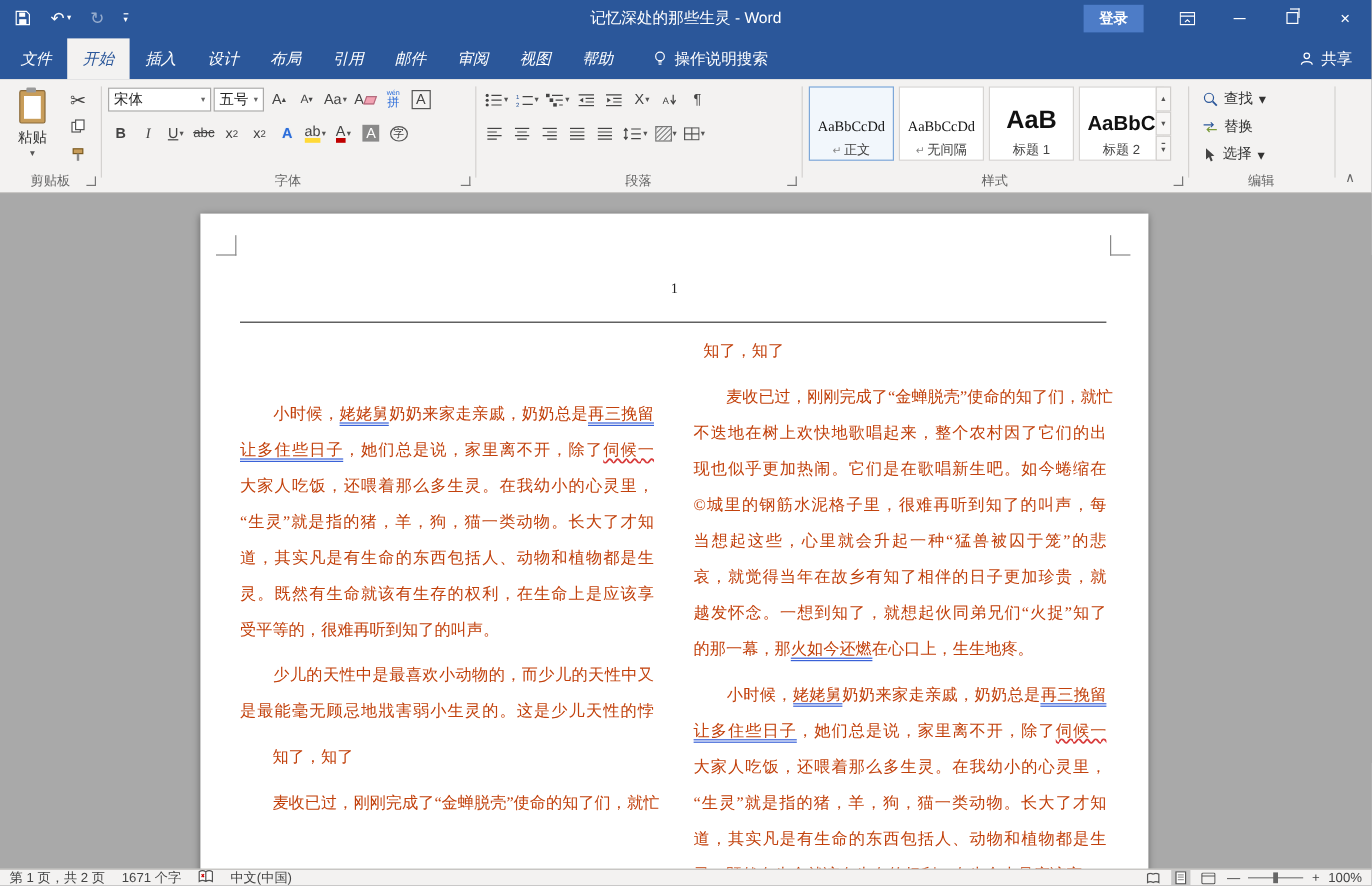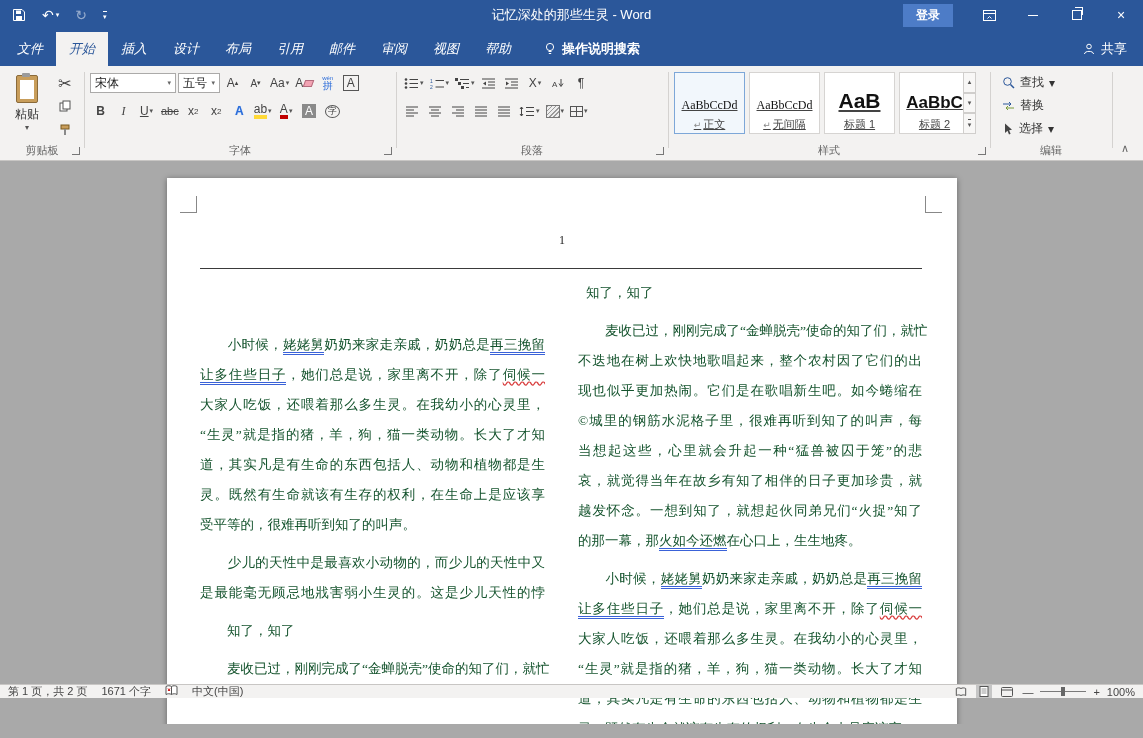--- a/index.html
+++ b/index.html
@@ -16,21 +16,21 @@
   .signin{background:#4d7cc7;color:#fff;font-size:12px;padding:3px 13px;margin-right:14px;font-weight:bold;}
   .wbtn{width:44px;height:30px;display:flex;align-items:center;justify-content:center;font-size:14px;}
   .minline{display:inline-block;width:10px;height:1px;background:#fff;}
   .rest{display:inline-block;width:8px;height:8px;border:1px solid #fff;position:relative;}
   .rest::before{content:"";position:absolute;left:2px;top:-4px;width:7px;height:7px;border-top:1px solid #fff;border-right:1px solid #fff;}
   
   .tabbar{position:absolute;left:0;top:30px;width:1143px;height:36px;background:#2b579a;display:flex;align-items:flex-end;color:#fff;}
   .tablist{display:flex;align-items:flex-end;margin-left:4px;font-style:italic;}
   .tab{padding:8px 13px;font-size:13px;white-space:nowrap;}
   .tab.active{background:#f3f2f1;color:#2b579a;}
-  .tellme{display:flex;align-items:center;gap:6px;font-size:13px;padding:8px 10px;margin-left:10px;font-weight:bold;}
+  .tellme{display:flex;align-items:center;gap:6px;font-size:13px;padding:8px 10px;margin-left:10px;}
   .share{margin-left:auto;display:flex;align-items:center;g­ap:6px;gap:6px;font-size:13px;padding:8px 16px;}
   
   .ribbon{position:absolute;left:0;top:66px;width:1143px;height:95px;background:#f3f2f1;border-bottom:1px solid #c8c6c4;box-sizing:border-box;color:#444;}
   .gdiv{position:absolute;top:6px;height:76px;width:1px;background:#d4d2d0;}
   .group{position:absolute;top:0;height:94px;}
   .glabel{position:absolute;bottom:2px;left:0;right:0;text-align:center;font-size:11px;color:#666;}
   .launcher{position:absolute;right:4px;bottom:5px;width:7px;height:7px;border-right:1px solid #777;border-bottom:1px solid #777;}
   
   .pastebtn{position:absolute;left:6px;top:6px;width:42px;height:74px;text-align:center;font-size:12px;color:#333;}
   .clip-ic{position:relative;width:20px;height:26px;background:#c89d5a;border:1px solid #8a6a3a;border-radius:2px;margin:3px auto 3px;}
@@ -53,21 +53,21 @@
   .cborder{border:1px solid #555;padding:0 3px;}
   .eraser{display:inline-block;width:7px;height:5px;background:#f2a3b3;border:1px solid #b36b7d;transform:skewX(-20deg);margin-left:1px;}
   .pin{display:inline-flex;flex-direction:column;align-items:center;line-height:1;}
   .wen{font-size:6px;color:#2b6cd9;} .pzh{font-size:10px;color:#2b6cd9;}
   .frow{position:absolute;left:6px;display:flex;align-items:center;gap:2px;}
   .r1{top:7px;} .r2{top:35px;}
   .combo{display:flex;align-items:center;height:20px;background:#fff;border:1px solid #abaaa9;font-size:12px;padding:0 4px;box-sizing:border-box;color:#222;}
   .combo .dd{margin-left:auto;font-size:7px;color:#666;padding-left:4px;}
   .shadeic{width:12px;height:11px;border:1px solid #777;background:repeating-linear-gradient(135deg,#9a9a9a 0 1px,#eee 1px 3px);}
   
-  .gallery{position:absolute;left:6px;top:6px;display:flex;gap:4px;text-decoration:underline;}
+  .gallery{position:absolute;left:6px;top:6px;display:flex;gap:4px;}
   .scard{width:71px;height:62px;background:#fff;border:1px solid #d6d4d2;text-align:center;box-sizing:border-box;}
   .scard.sel{border-color:#7da7d8;background:#f2f7fc;}
   .sprev{height:40px;display:flex;align-items:flex-end;justify-content:center;padding-bottom:2px;color:#111;}
   .sprev.body{font-size:12px;font-family:"Liberation Serif",serif;}
   .sprev.h1{font-size:21px;font-weight:600;}
   .sprev.h2{font-size:17px;font-weight:600;}
   .sname{font-size:11px;color:#444;margin-top:2px;}
   .smark{font-size:9px;color:#888;margin-right:2px;}
   .gscroll{position:absolute;right:14px;top:6px;width:13px;height:62px;display:flex;flex-direction:column;}
   .gsbtn{flex:1;border:1px solid #d0cecc;background:#f8f7f6;font-size:7px;display:flex;align-items:center;justify-content:center;color:#555;}
@@ -81,27 +81,27 @@
   .pagenum{position:absolute;top:55px;left:0;right:0;text-align:center;font-size:12px;color:#222;font-family:"Liberation Serif",serif;}
   .cropmark{position:absolute;width:16px;height:16px;}
   .cm-tl{left:13px;top:18px;border-right:1px solid #888;border-bottom:1px solid #888;}
   .cm-tr{left:758px;top:18px;border-left:1px solid #888;border-bottom:1px solid #888;}
   .header-rule{position:absolute;top:90px;left:33px;width:722px;border-top:1px solid #3a3a3a;}
   .col{position:absolute;}
   .col-left{left:33px;top:152px;width:345px;}
   .col-right{left:411px;top:100px;width:344px;}
   .para{margin-bottom:8px;}
   .para.heading{margin-left:8px;}
-  .line{height:30px;line-height:30px;font-size:13.5px;color:#14532d;white-space:nowrap;
+  .line{height:30px;line-height:30px;font-size:13.5px;color:#c2410c;white-space:nowrap;
         font-family:"Liberation Serif","DejaVu Serif",serif;text-align:justify;text-align-last:justify;}
   .line.last{text-align-last:left;}
   .gm{border-bottom:3px double #3a62d8;font-family:Liberation Serif, serif;}
   .sp{text-decoration-line:underline;text-decoration-style:wavy;text-decoration-color:#d83b3b;text-underline-offset:2px;}
   
-  .statusbar{position:absolute;left:0;top:684px;width:1143px;height:14px;background:#f3f2f1;border-top:1px solid #c8c6c4;box-sizing:border-box;display:flex;align-items:center;font-size:11px;color:#444;}
+  .statusbar{position:absolute;left:0;top:724px;width:1143px;height:14px;background:#f3f2f1;border-top:1px solid #c8c6c4;box-sizing:border-box;display:flex;align-items:center;font-size:11px;color:#444;}
   .sb-item{margin-left:14px;white-space:nowrap;}
   .sb-item:first-child{margin-left:8px;}
   .sb-right{margin-left:auto;display:flex;align-items:center;gap:7px;margin-right:8px;}
   .viewbtn{display:flex;align-items:center;justify-content:center;width:16px;height:13px;}
   .viewbtn.active{background:#c6c6c6;}
   .ztrack{width:46px;height:1px;background:#7a7a7a;position:relative;}
   .zthumb{position:absolute;left:21px;top:-4px;width:4px;height:9px;background:#666;}
   .zsign{font-size:11px;color:#444;}
 </style>
 </head>

